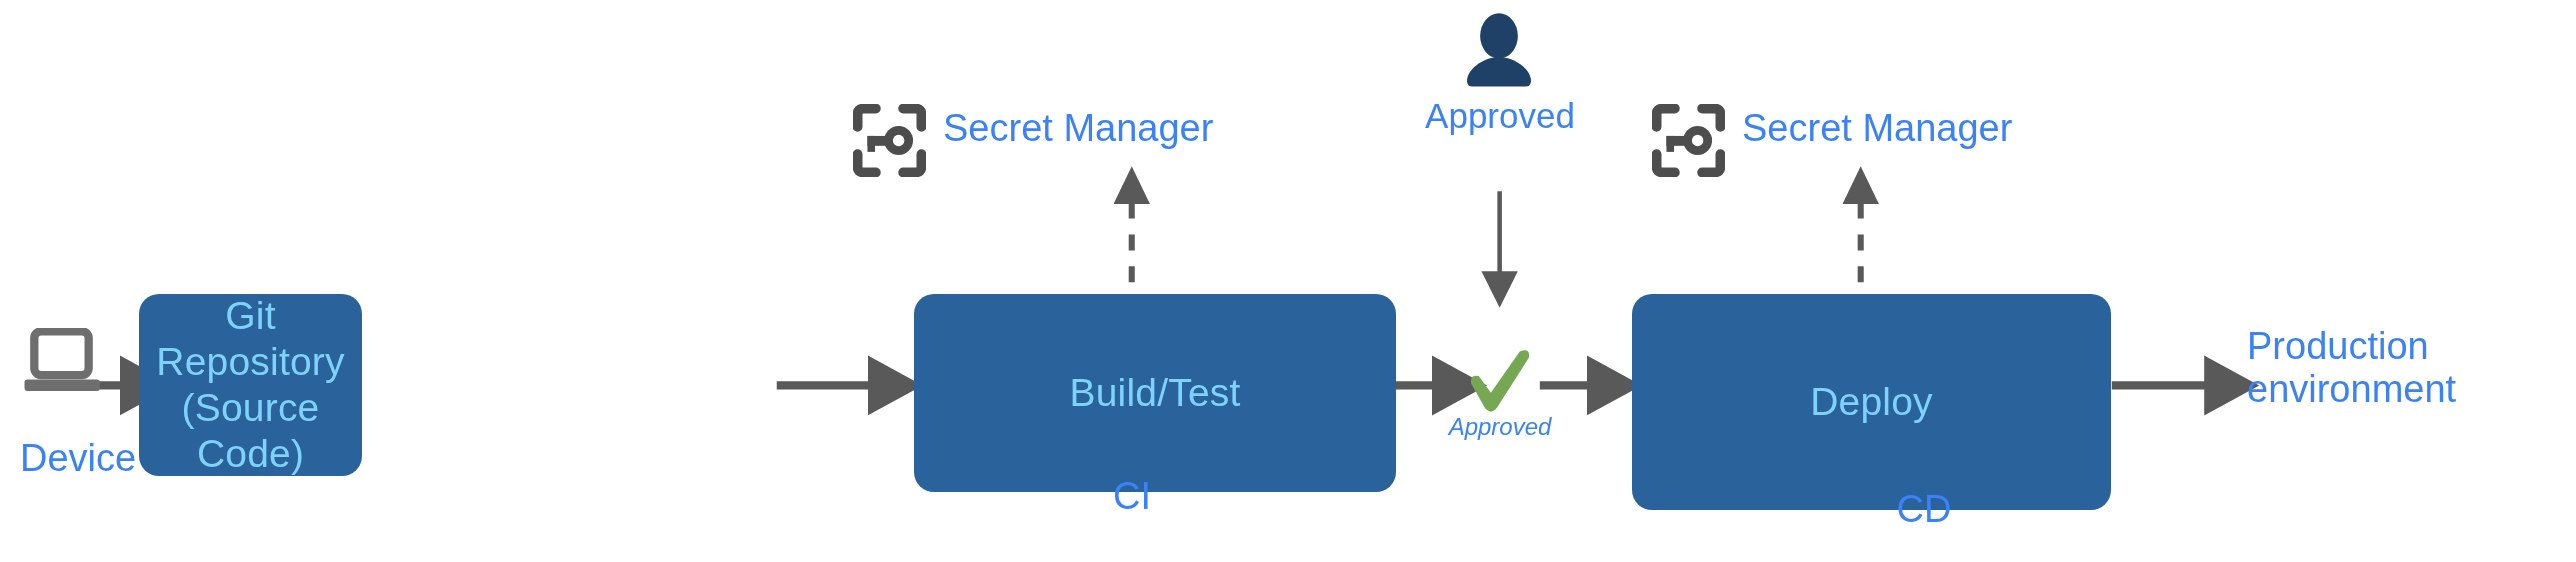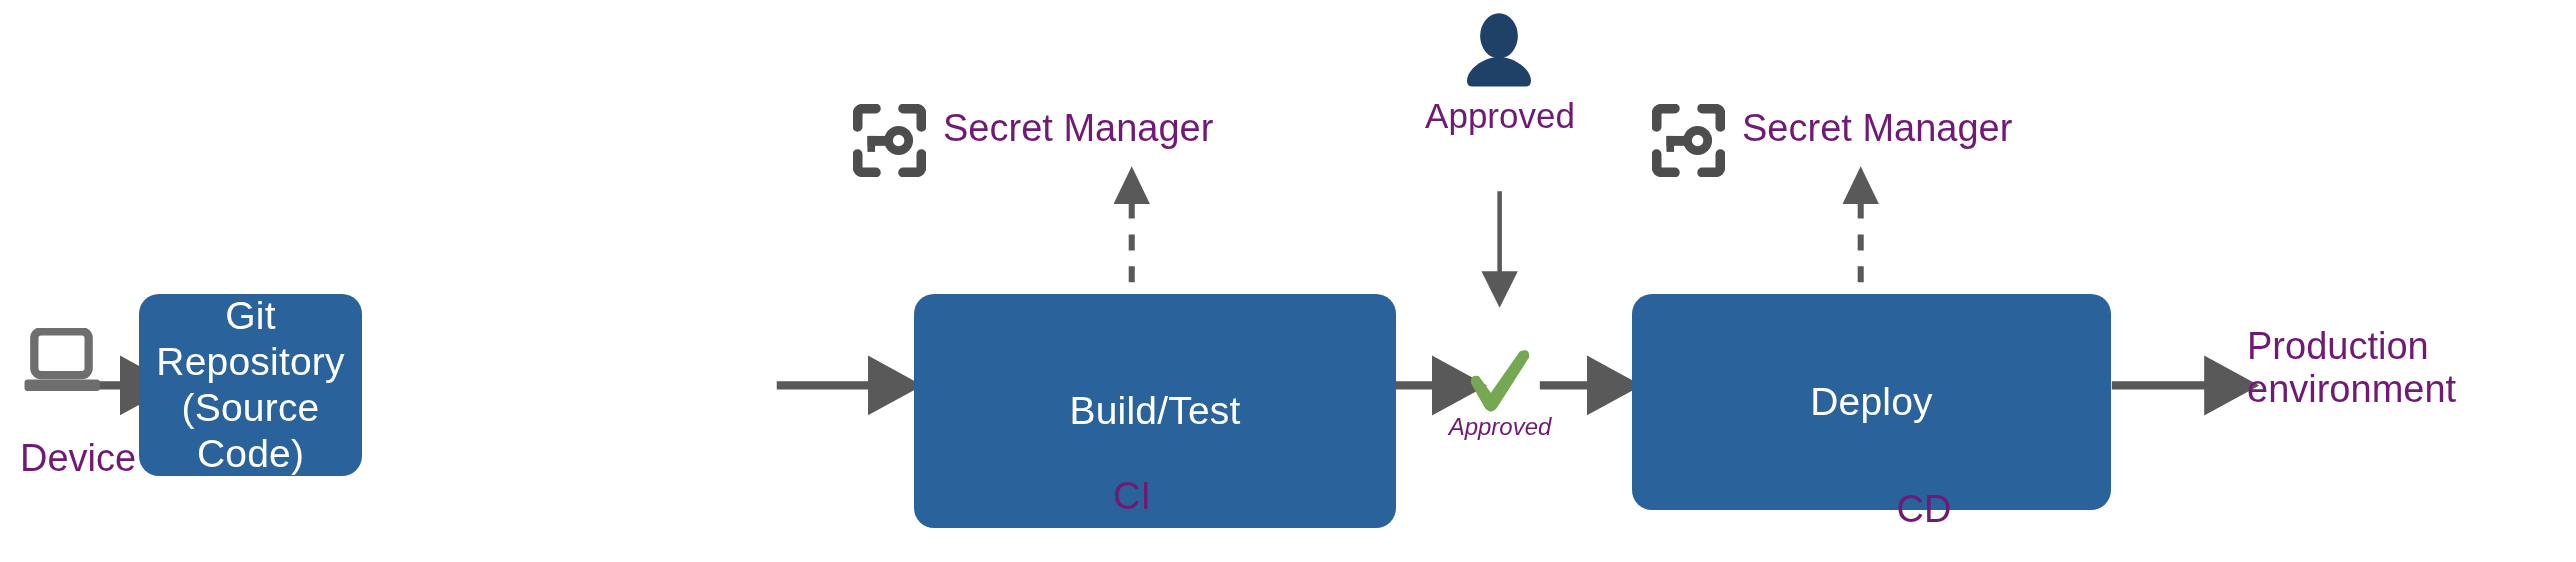--- a/index.html
+++ b/index.html
@@ -22,33 +22,33 @@
 
   
   .proc-box {
     position: absolute;
     background: #2A629B;
     border-radius: 20px;
     display: flex;
     align-items: center;
     justify-content: center;
     text-align: center;
-    color: #ffffff;
+    color: #7dd3fc;
     font-size: 39px;
     line-height: 1.18;
     letter-spacing: 0.2px;
     box-sizing: border-box;
     padding: 4.6px 10.6px;
   }
   .proc-box .box-label { white-space: pre-line; }
 
   
   .caption {
     position: absolute;
-    color: #701a75;
+    color: #3b82f6;
     font-size: 38px;
     line-height: 1.1;
     white-space: nowrap;
   }
   .caption.small { font-size: 35px; }
   .caption.italic { font-style: italic; font-size: 24px; }
   .caption.wrap { white-space: pre-line; line-height: 1.12; }
 
   
   svg.layer {
@@ -114,21 +114,21 @@
     <path d="M90,66 L90,82 Q90,90 82,90 L66,90" fill="none" stroke="#4D4D4D" stroke-width="13" stroke-linecap="round"></path>
     <path d="M30,90 L14,90 Q6,90 6,82 L6,66" fill="none" stroke="#4D4D4D" stroke-width="13" stroke-linecap="round"></path>
 
     <rect x="19" y="42" width="30" height="13" fill="#4D4D4D"></rect>
     <rect x="19" y="42" width="10" height="21" fill="#4D4D4D"></rect>
     <circle cx="60" cy="48" r="19" fill="#4D4D4D"></circle>
     <circle cx="60" cy="48" r="7.5" fill="#ffffff"></circle>
   </svg>
   <div class="caption" style="left:943px; top:108px;">Secret Manager</div>
 
-  <div class="proc-box" style="left:914px; top:294px; width:482px; height:234px;">
+  <div class="proc-box" style="left:914px; top:294px; width:482px; height:198px;">
     <span class="box-label">Build/Test</span>
   </div>
   <div class="caption" style="left:1132px; top:476px; transform:translateX(-50%);">CI</div>
 
   <svg class="abs" style="left:1462px; top:13px; width:74px; height:76px;" viewBox="0 0 98 100">
     <ellipse cx="49" cy="30" rx="25" ry="30" fill="#1F4067"></ellipse>
     <path d="M49,58 C30,58 10,72 7,86 Q5,97 14,97 L84,97 Q93,97 91,86 C88,72 68,58 49,58 Z" fill="#1F4067"></path>
   </svg>
   <div class="caption small" style="left:1500px; top:97px; transform:translateX(-50%);">Approved</div>
 

